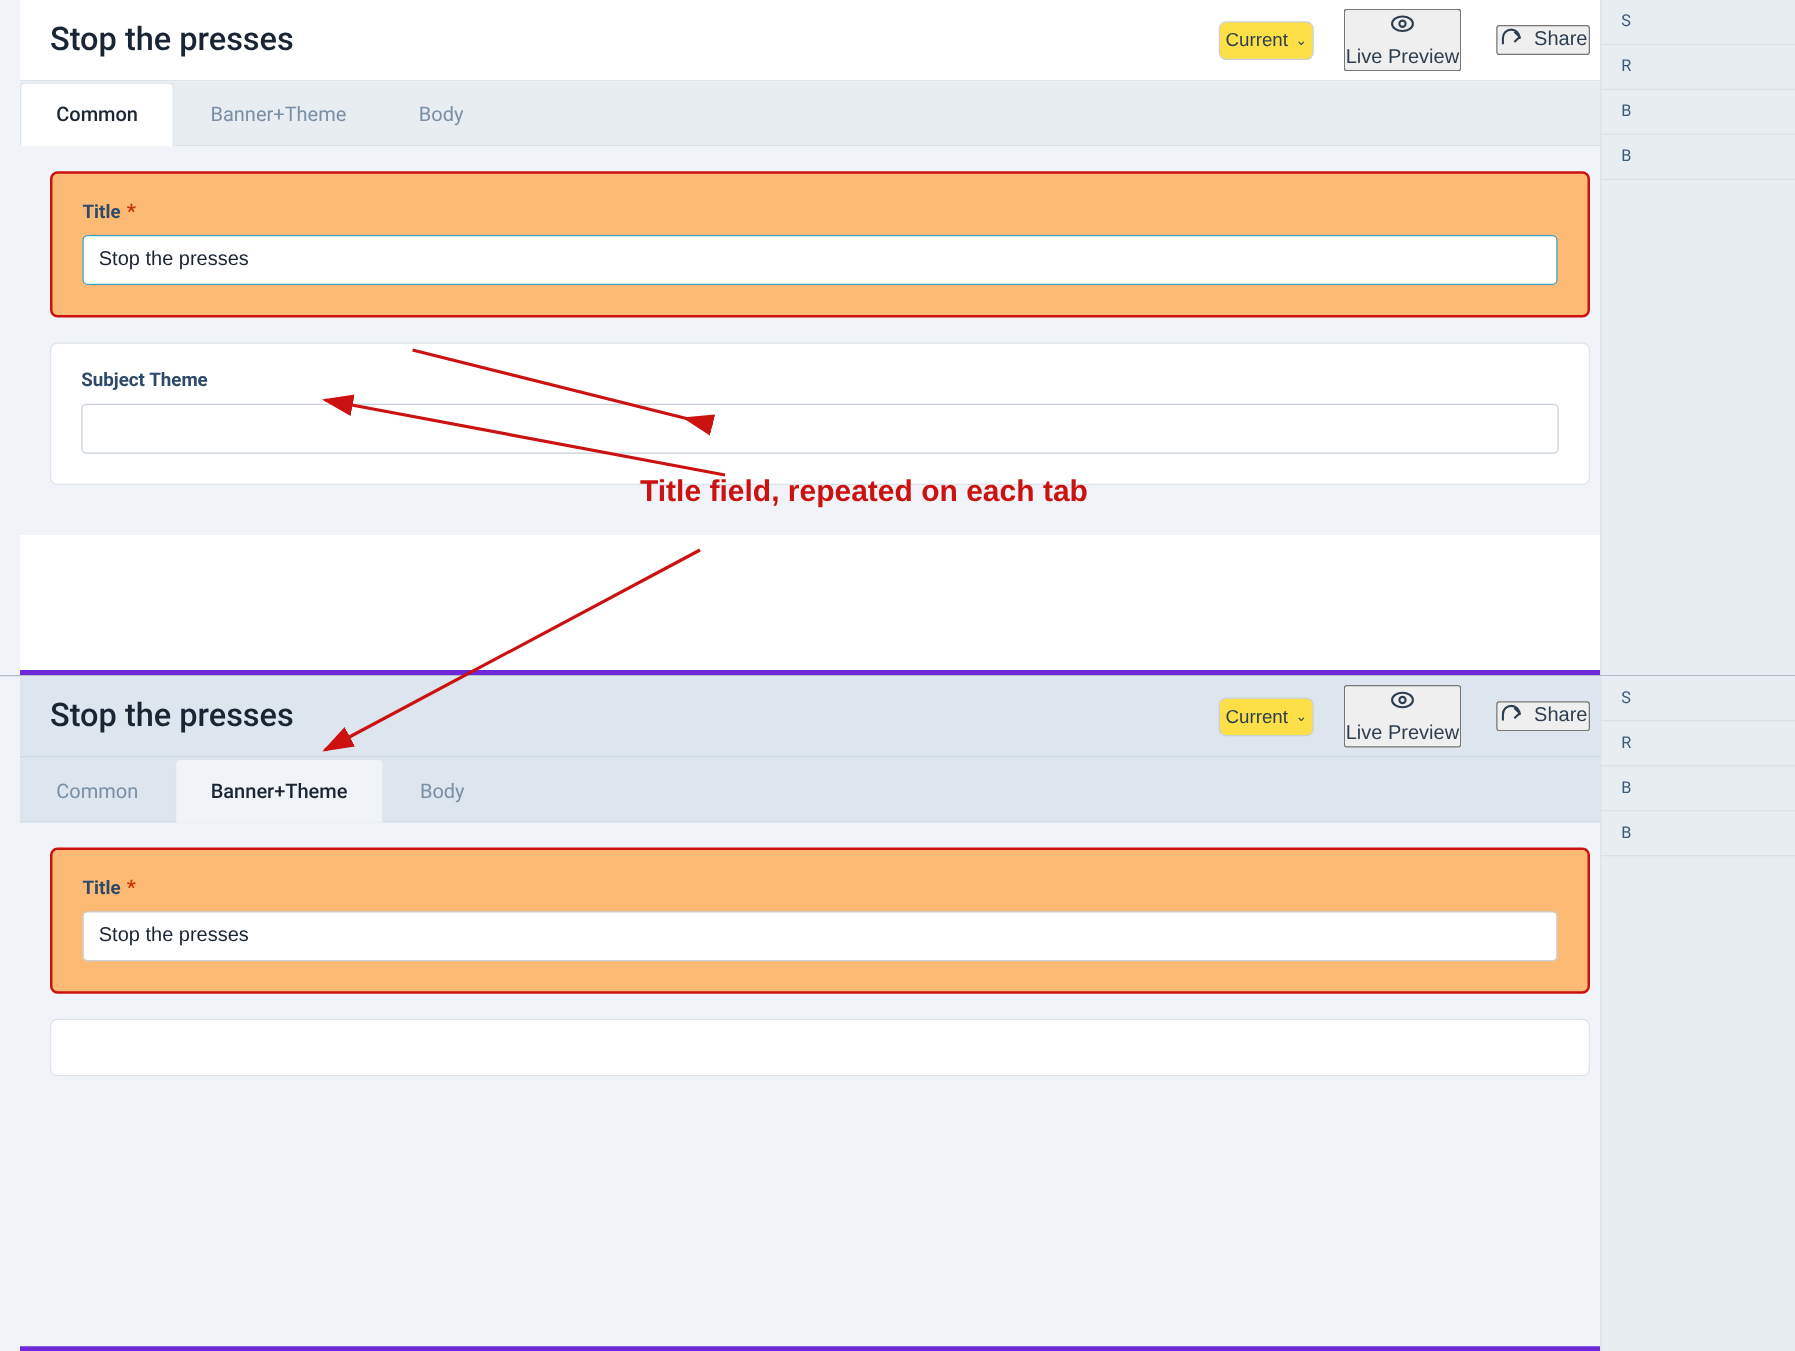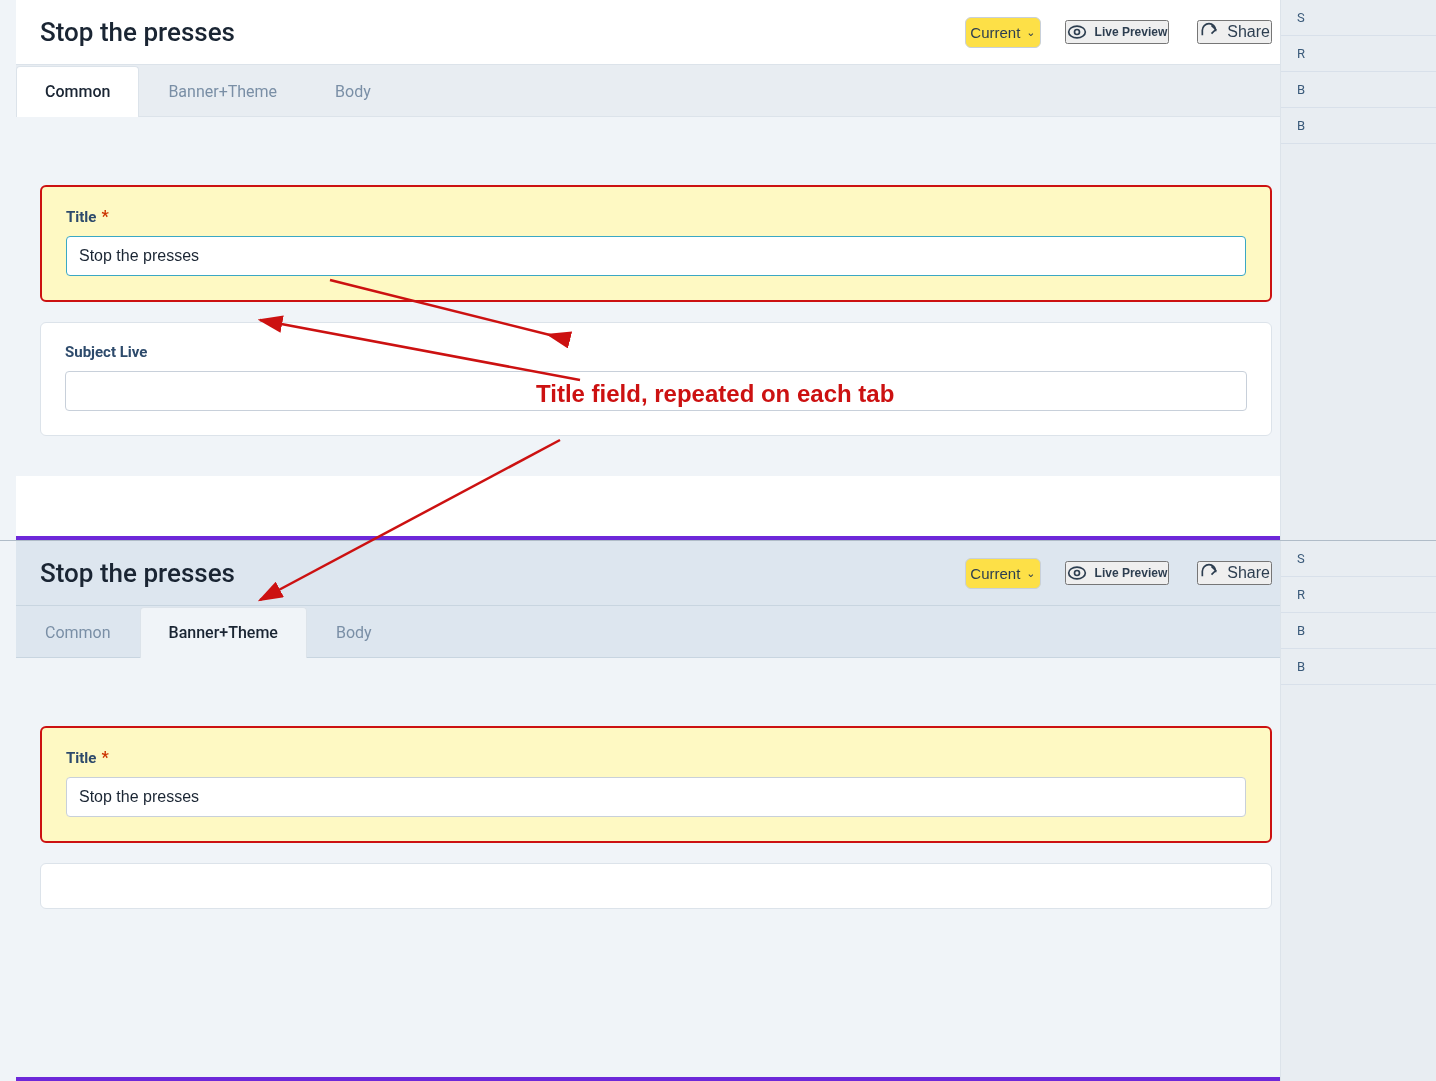--- a/index.html
+++ b/index.html
@@ -69,24 +69,25 @@
     .header-actions {
       display: flex;
       align-items: center;
       gap: 28px;
     }
 
     .live-preview-btn {
       display: flex;
       align-items: center;
       gap: 8px;
-      font-size: 12px;
+      font-size: 16px;
       color: #2d3e50;
       cursor: pointer;
-      font-weight: 700;
+      font-weight: 400;
+      flex-direction: column;
     }
 
     .eye-icon {
       width: 20px;
       height: 20px;
     }
 
     .share-btn {
       display: flex;
       align-items: center;
@@ -136,26 +137,25 @@
       flex: 1;
     }
 
     .panel-top .content-area {
       background: #f0f4f8;
       padding: 20px 24px;
     }
 
     
     .form-section-highlighted {
-      background: #fef9c3;
+      background: #fdba74;
       border: 2.5px solid #cc1111;
       border-radius: 6px;
       padding: 20px 24px 24px;
       margin-bottom: 20px;
-      margin-top: 48px;
     }
 
     .field-label {
       font-size: 15px;
       font-weight: 700;
       color: #2d4a6b;
       margin-bottom: 10px;
       display: flex;
       align-items: center;
       gap: 5px;
@@ -303,21 +303,21 @@
     <div class="form-section-highlighted">
       <div class="field-label">
         <span>Title</span>
         <span class="required-star">*</span>
       </div>
       <input class="field-input" type="text" value="Stop the presses" style="">
     </div>
 
     <div class="subject-section">
       <div class="field-label">
-        <span>Subject Live</span>
+        <span>Subject Theme</span>
       </div>
       <input class="field-input-plain" type="text" value="" style="">
     </div>
 
   </div>
 </div>
 
 <div class="right-strip">
   <div class="right-strip-item">S</div>
   <div class="right-strip-item">R</div>
@@ -408,15 +408,15 @@
 
 <svg style="position:absolute;top:430px;left:200px;pointer-events:none;overflow:visible;z-index:10;" width="450" height="200">
   <defs>
     <marker id="ah-bot" markerWidth="10" markerHeight="7" refX="9" refY="3.5" orient="auto">
       <polygon points="0 0, 10 3.5, 0 7" fill="#cc1111"></polygon>
     </marker>
   </defs>
   <line x1="360" y1="10" x2="60" y2="170" stroke="#cc1111" stroke-width="2.5" marker-end="url(#ah-bot)"></line>
 </svg>
 
-<div style="position:absolute;top:380px;left:536px;z-index:20;pointer-events:none;">
+<div style="position:absolute;top:380px;left:512px;z-index:20;pointer-events:none;">
   <span style="font-size:24px;font-weight:800;color:#cc1111;white-space:nowrap;font-family:-apple-system,sans-serif;">Title field, repeated on each tab</span>
 </div>
 
 </body></html>

